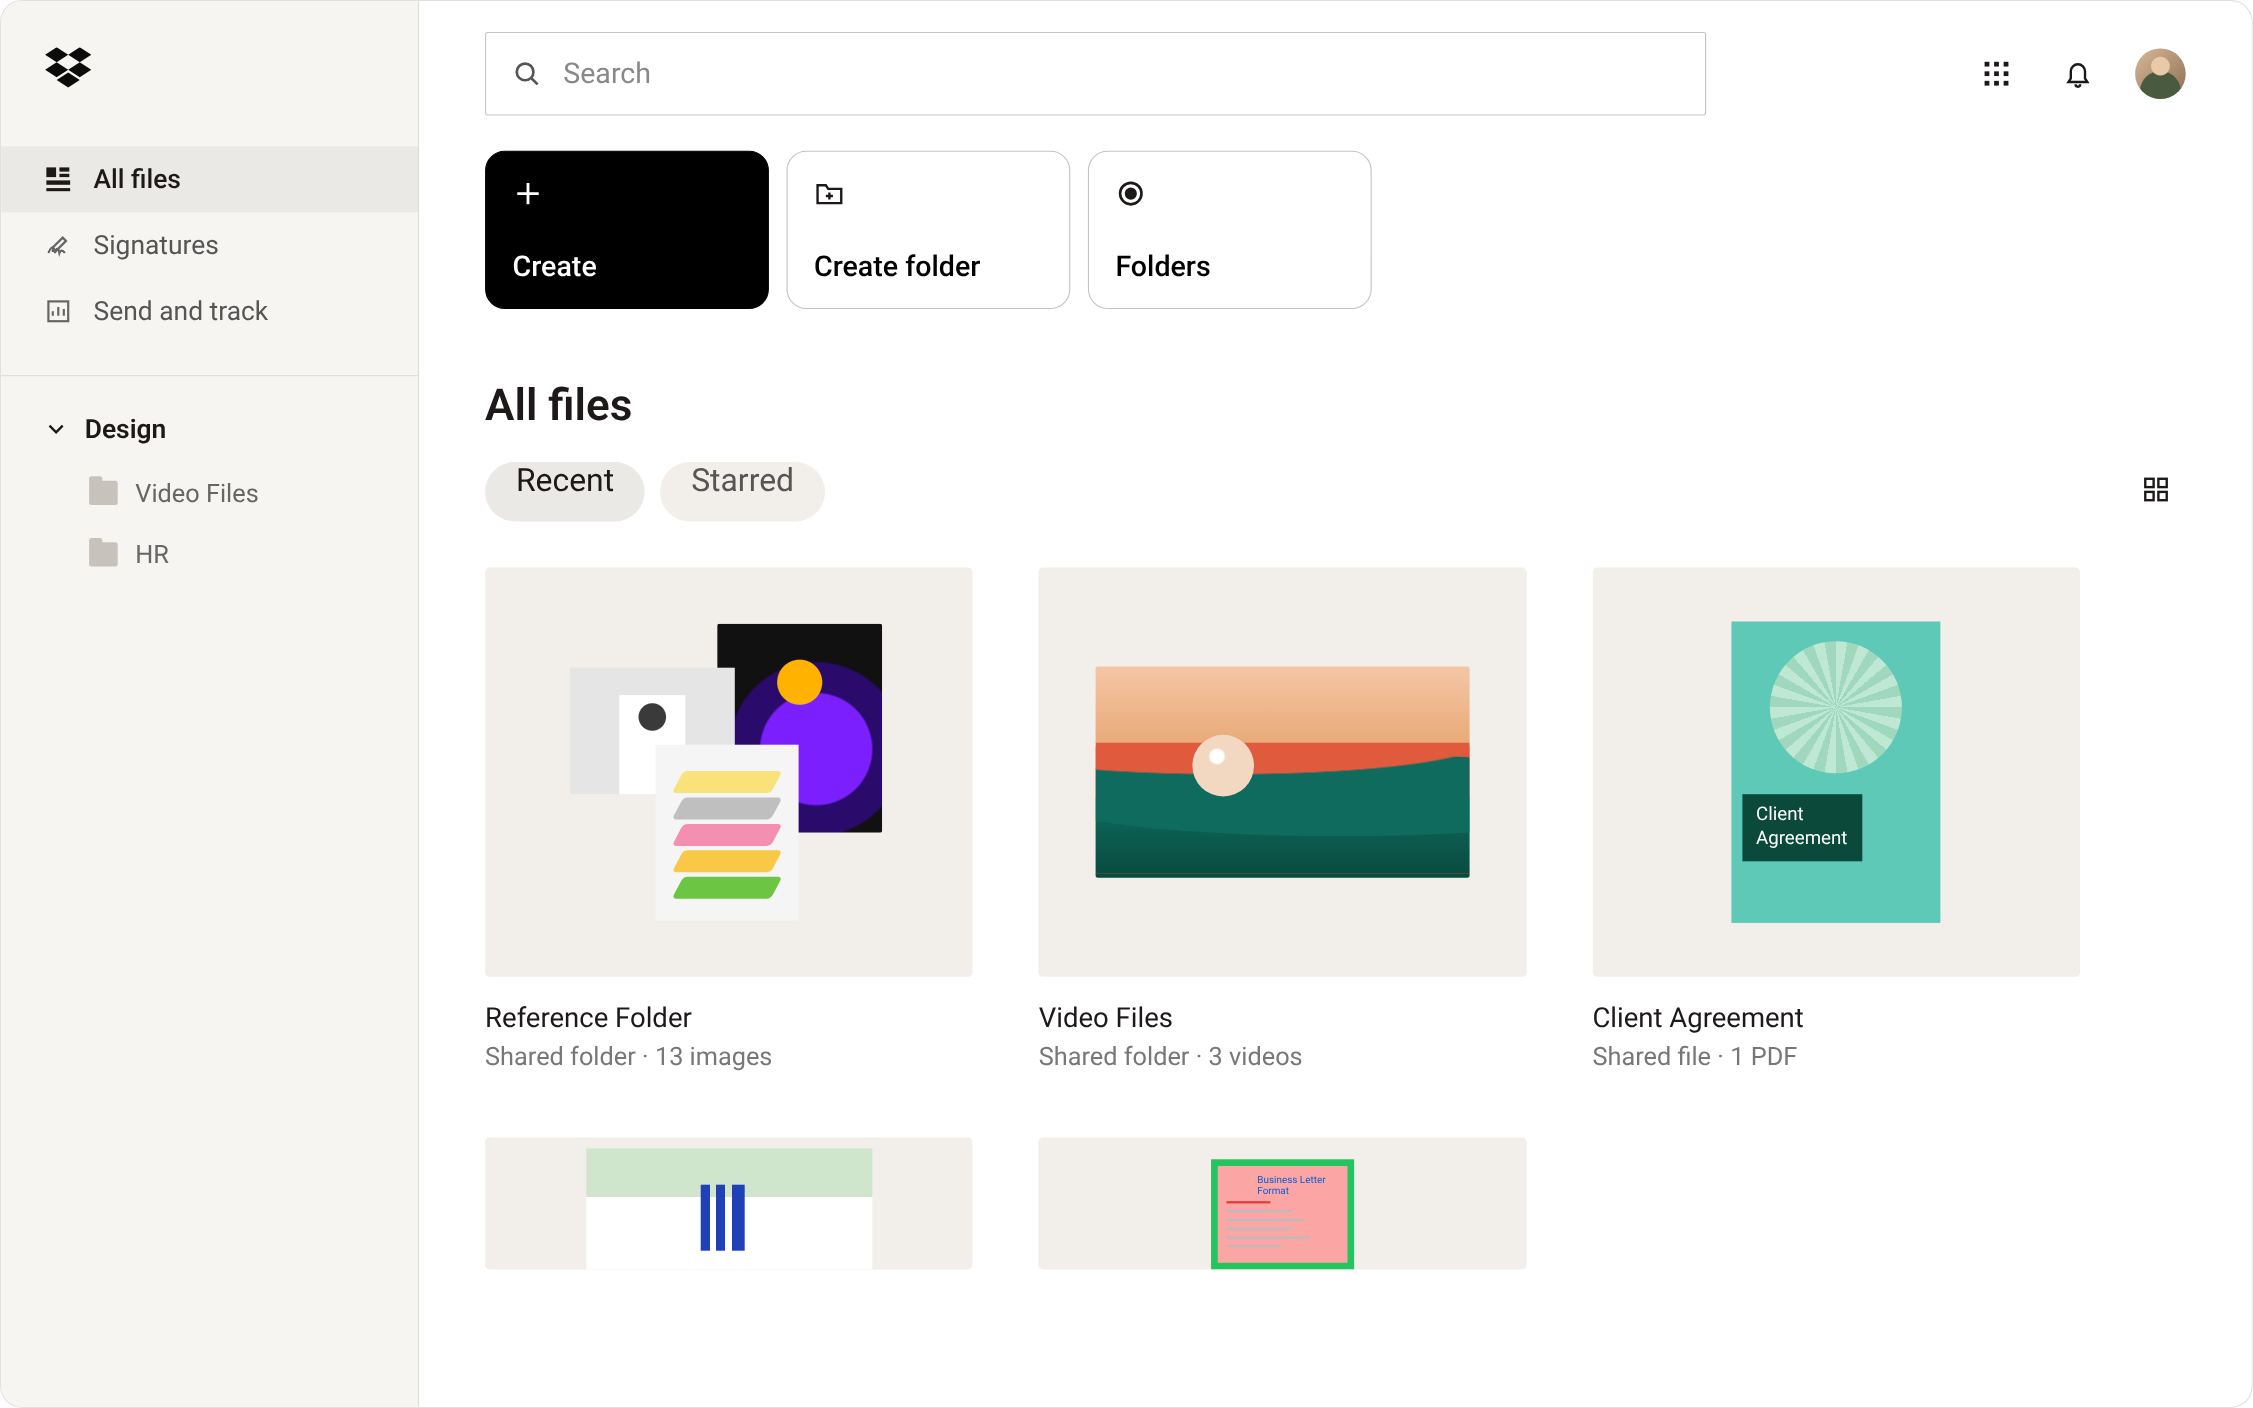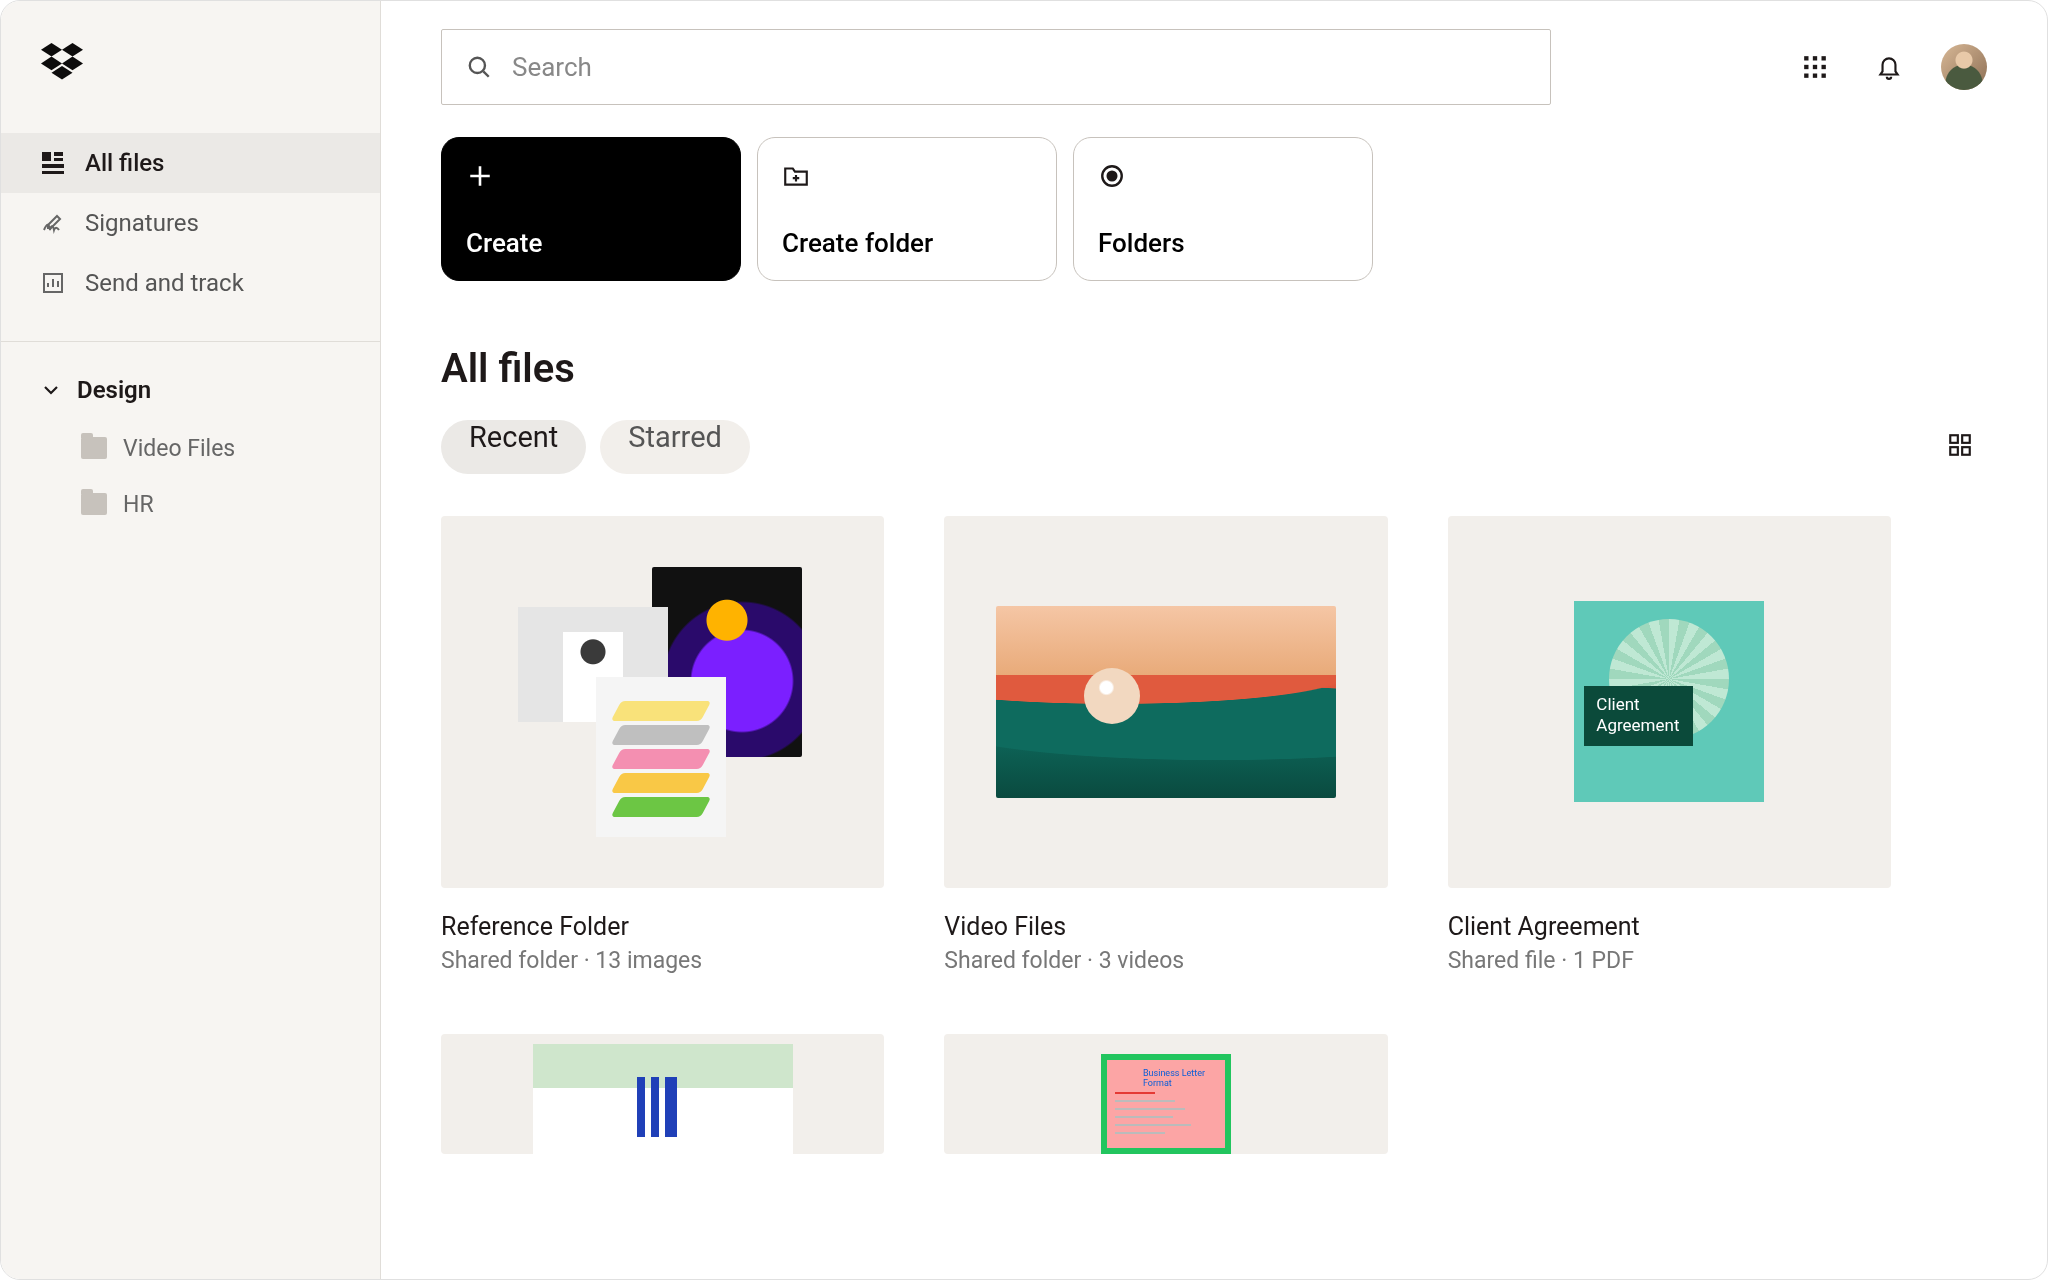--- a/index.html
+++ b/index.html
@@ -26,21 +26,21 @@
   .search { flex: 1; display: flex; align-items: center; border: 1.5px solid #c7c2bc; border-radius: 2px; height: 76px; padding: 0 24px; gap: 20px; max-width: 1110px; }
   .search input { border: none; outline: none; font-size: 26px; flex: 1; background: transparent; color: #333; }
   .search input::placeholder { color: #888; }
   .top-icons { display: flex; align-items: center; gap: 30px; margin-left: auto; }
   .icon-btn { width: 44px; height: 44px; display: flex; align-items: center; justify-content: center; cursor: pointer; color: #1e1919; }
   .avatar { width: 46px; height: 46px; border-radius: 50%; background: linear-gradient(135deg, #d8b896 0%, #8c6e54 100%); position: relative; overflow: hidden; cursor: pointer; }
   .avatar::after { content: ""; position: absolute; inset: 0; background: radial-gradient(circle at 50% 35%, #e8c9a8 0 8px, transparent 9px), radial-gradient(circle at 50% 85%, #4a5a3f 0 18px, transparent 19px); }
   
   
   .actions { display: flex; gap: 16px; padding: 32px 0 0 0; }
-  .action-card { width: 300px; height: 144px; border-radius: 18px; border: 1.5px solid #c7c2bc; display: flex; flex-direction: column; justify-content: space-between; padding: 24px 24px 22px 24px; cursor: pointer; background: #fff; }
+  .action-card { width: 258px; height: 144px; border-radius: 18px; border: 1.5px solid #c7c2bc; display: flex; flex-direction: column; justify-content: space-between; padding: 24px 24px 22px 24px; cursor: pointer; background: #fff; }
   .action-card.primary { background: #000; border-color: #000; color: #fff; }
   .action-card.dashed { border-style: dashed; }
   .action-card .label { font-size: 26px; font-weight: 500; }
   .action-card .ai { width: 28px; height: 28px; display:flex; align-items:center; justify-content:center; }
   
   
   .page-title { font-size: 40px; font-weight: 600; color: #1e1919; padding: 64px 0 28px 0; }
   
   
   .filters { display: flex; align-items: center; gap: 14px; }
@@ -62,21 +62,21 @@
   .ref-b::after{content:"";position:absolute;left:45px;bottom:0;width:60px;height:90px;background:radial-gradient(circle at 50% 22%, #3a3a3a 0 12px, transparent 13px), linear-gradient(#fff,#fff);}
   .ref-c { position:absolute; left:78px; bottom:0; width:130px; height:160px; background:#f5f5f5; display:flex; align-items:center; justify-content:center; }
   .stack { width:90px; height:120px; position:relative; }
   .slab{position:absolute;left:0;width:90px;height:20px;border-radius:4px;transform:skew(-28deg);}
   .s1{bottom:0;background:#6cc644;} .s2{bottom:24px;background:#f9c846;} .s3{bottom:48px;background:#f48fb1;} .s4{bottom:72px;background:#bfbfbf;} .s5{bottom:96px;background:#f9e27a;}
   
   .video-art { width: 340px; height: 192px; border-radius: 2px; background: linear-gradient(180deg, #f5c6a5 0%, #e8a977 38%, #e05a3e 38%, #c94530 62%, #0e6b5e 62%, #0a4a3f 100%); position: relative; overflow: hidden; }
   .video-art::before { content:""; position:absolute; top:36%; left:0; right:0; height:62%; background: radial-gradient(ellipse 140% 50% at 35% 0%, #e05a3e 0 48%, transparent 49%), radial-gradient(ellipse 160% 60% at 65% 40%, #0e6b5e 0 52%, transparent 53%); }
   .video-art::after { content:""; position:absolute; left:88px; top:62px; width:56px; height:56px; border-radius:50%; background: radial-gradient(circle at 40% 35%, #fff 0 6px, #f2d8c0 8px); }
   
-  .client-art { width: 190px; height: 201px; background:#5fc9b8; position:relative; }
+  .client-art { width: 190px; height: 274px; background:#5fc9b8; position:relative; }
   .client-swirl{ position:absolute; top:18px; left:50%; transform:translateX(-50%); width:120px; height:120px; border-radius:50%; background: repeating-conic-gradient(#bfe8d4 0 10deg, #a0d8bd 10deg 20deg); filter: blur(.4px); }
   .client-label { position:absolute; left:10px; bottom:56px; background:#0b4a3a; color:#fff; font-size:17px; padding:8px 14px 10px 12px; line-height:1.25; }
   
   .row2-a { width: 260px; height: 110px; background: linear-gradient(180deg, #cfe6cc 0 40%, #fff 40% 100%); position:relative; margin-top:auto; }
   .row2-a::after{content:"";position:absolute;left:40%;top:30%;width:40px;height:60px;background:linear-gradient(90deg,#2040b8 0 8px,transparent 8px 14px,#2040b8 14px 22px,transparent 22px 28px,#2040b8 28px 36px);}
   
   .row2-b { width: 130px; height: 100px; background:#fca5a5; border:6px solid #22c55e; margin-top:auto; position:relative; }
   .row2-b .h{position:absolute;top:8px;left:36px;font-size:9px;color:#0b5ed7;}
   .row2-b .l{position:absolute;left:8px;height:2px;background:#bbb;}
   .row2-b .l1{top:32px;width:40px;background:#e53935;} .row2-b .l2{top:40px;width:60px;} .row2-b .l3{top:48px;width:70px;} .row2-b .l4{top:56px;width:58px;} .row2-b .l5{top:64px;width:76px;} .row2-b .l6{top:72px;width:50px;}

